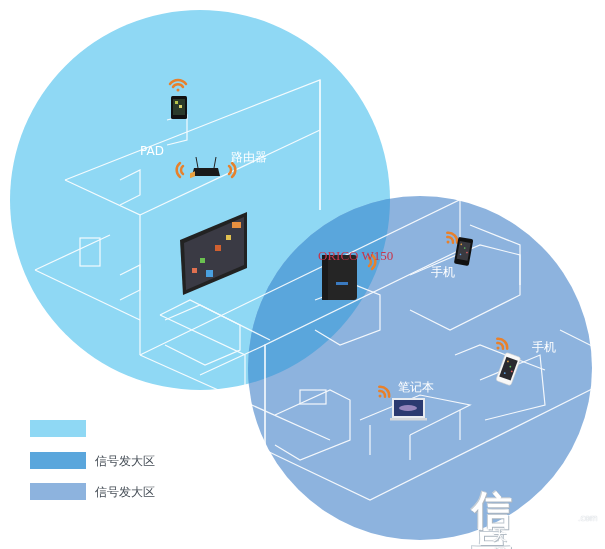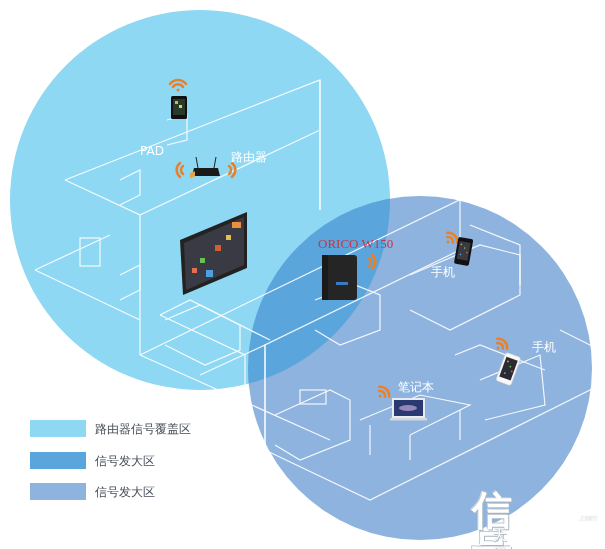--- a/index.html
+++ b/index.html
@@ -1,21 +1,21 @@
 <!DOCTYPE html>
 <html><head>
 <meta charset="utf-8">
 <style>
   html, body { margin:0; padding:0; background:#ffffff; }
   body { width:605px; height:549px; position:relative; overflow:hidden;
          font-family: "DejaVu Sans", "Liberation Sans", sans-serif; }
   .stage { position:absolute; left:0; top:0; width:605px; height:549px; }
   .label { position:absolute; color:#ffffff; font-size:12px; white-space:nowrap; line-height:1; }
   .label-red { position:absolute; color:#c8344a; font-size:13px; white-space:nowrap; line-height:1;
-               font-family:"Liberation Serif", "DejaVu Serif", serif; }
+               font-family:"Liberation Serif", "DejaVu Serif", serif;margin-top:12px; }
   .legend { position:absolute; left:30px; top:420px; }
   .legend-row { position:absolute; left:0; height:17px; width:200px; }
   .swatch { position:absolute; left:0; top:0; width:56px; height:17px; }
   .legend-text { position:absolute; left:65px; top:1px; font-size:12px; color:#444c55; white-space:nowrap; }
   .watermark { position:absolute; left:472px; top:490px; }
   .wm-logo { position:absolute; left:0; top:0; font-family:"Liberation Sans", sans-serif; font-weight:bold;
              font-size:40px; color:#ffffff; letter-spacing:-1px;
              text-shadow: 0 0 1px #9aa6b2, 1px 1px 0 #aeb8c2, -1px -1px 0 #c9d1d8; line-height:1; }
   .wm-com { position:absolute; left:106px; top:24px; font-size:8px; color:#ffffff;
             text-shadow: 0 0 1px #9aa6b2; }
@@ -187,21 +187,20 @@
   <span class="label" style="left:140px; top:103px;margin-top:42px;">PAD</span>
   <span class="label" style="left:231px; top:151px;font-family:Liberation Serif, serif;">路由器</span>
   <span class="label-red" style="left:318px; top:237px;">ORICO W150</span>
   <span class="label" style="left:431px; top:266px;">手机</span>
   <span class="label" style="left:532px; top:341px;">手机</span>
   <span class="label" style="left:398px; top:382px;font-family:Liberation Mono, monospace;">笔记本</span>
 
   <div class="legend">
     <div class="legend-row" style="top:0px;">
       <div class="swatch" style="background:#8fd8f4;"></div>
-      <span class="legend-text">路由器信号覆盖区</span>
     </div>
     <div class="legend-row" style="top:32px;">
       <div class="swatch" style="background:#5aa6dc;"></div>
       <span class="legend-text">信号发大区</span>
     </div>
     <div class="legend-row" style="top:63px;text-align:center;">
       <div class="swatch" style="background:#8db3de;"></div>
       <span class="legend-text">信号发大区</span>
     </div>
   </div>

